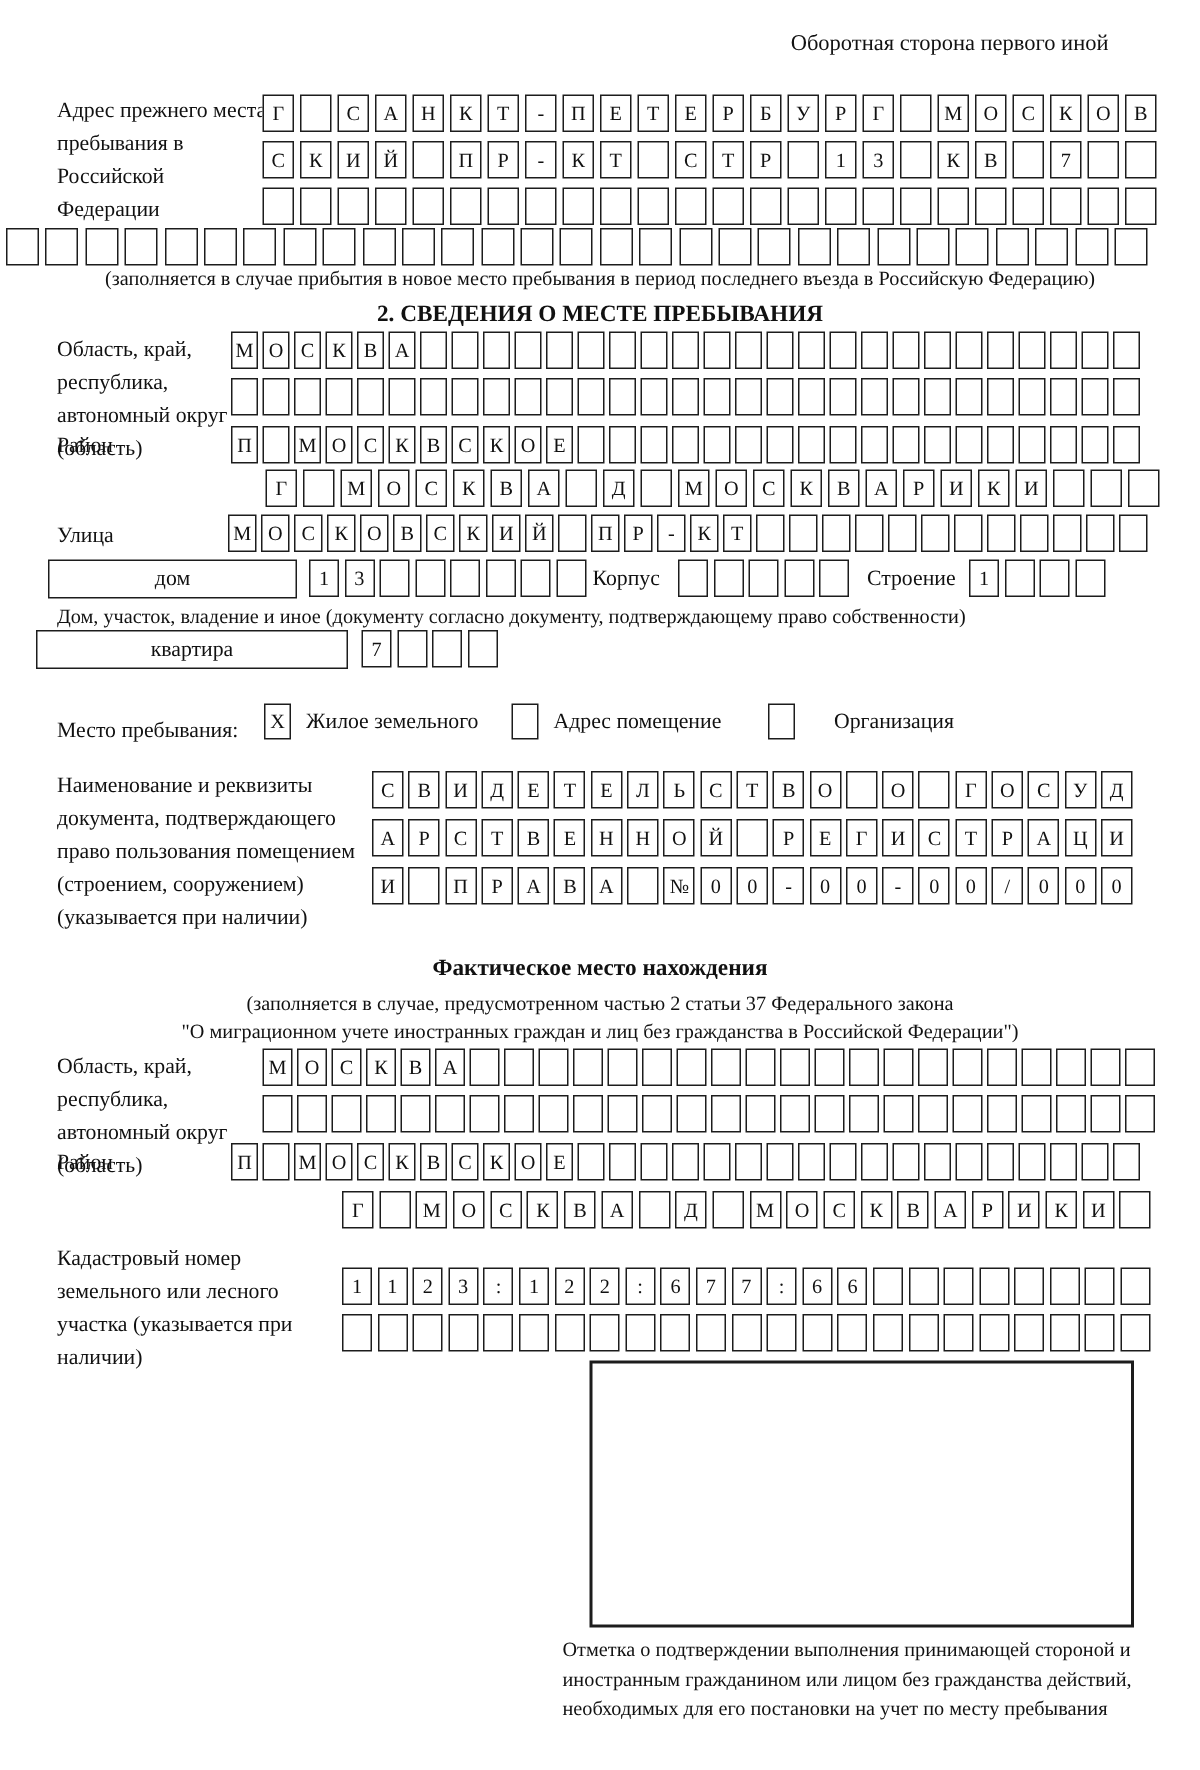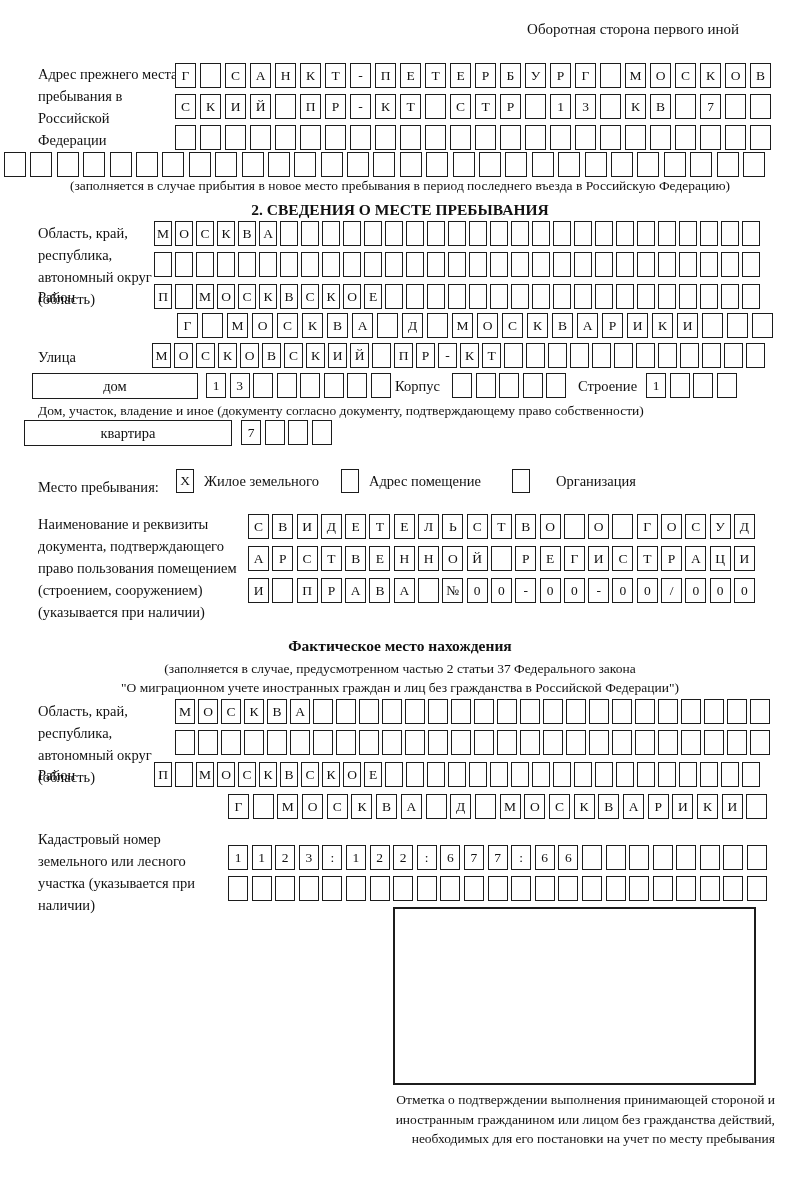--- a/index.html
+++ b/index.html
@@ -586,15 +586,15 @@
       <span class="cell" style="width: 20px;"></span>
       <span class="cell" style="width: 20px;"></span>
       <span class="cell" style="width: 20px;"></span>
       <span class="cell" style="width: 20px;"></span>
       <span class="cell" style="width: 20px;"></span>
       <span class="cell" style="width: 20px;"></span>
       <span class="cell" style="width: 20px;"></span>
     </div>
 
   <div class="abs stampbox" style="left:393px;top:907px;width:363px;height:178px;"></div>
-  <div class="abs cap" style="left:375px;top:1090px;width:400px;text-align:right;line-height:19.5px;">Отметка о подтверждении выполнения принимающей стороной и иностранным гражданином или лицом без гражданства действий, необходимых для его постановки на учет по месту пребывания</div>
+  <div class="abs cap" style="left:375px;top:1090px;width:400px;text-align:left;line-height:19.5px;">Отметка о подтверждении выполнения принимающей стороной и иностранным гражданином или лицом без гражданства действий, необходимых для его постановки на учет по месту пребывания</div>
 
 </div>
 
 </body></html>

